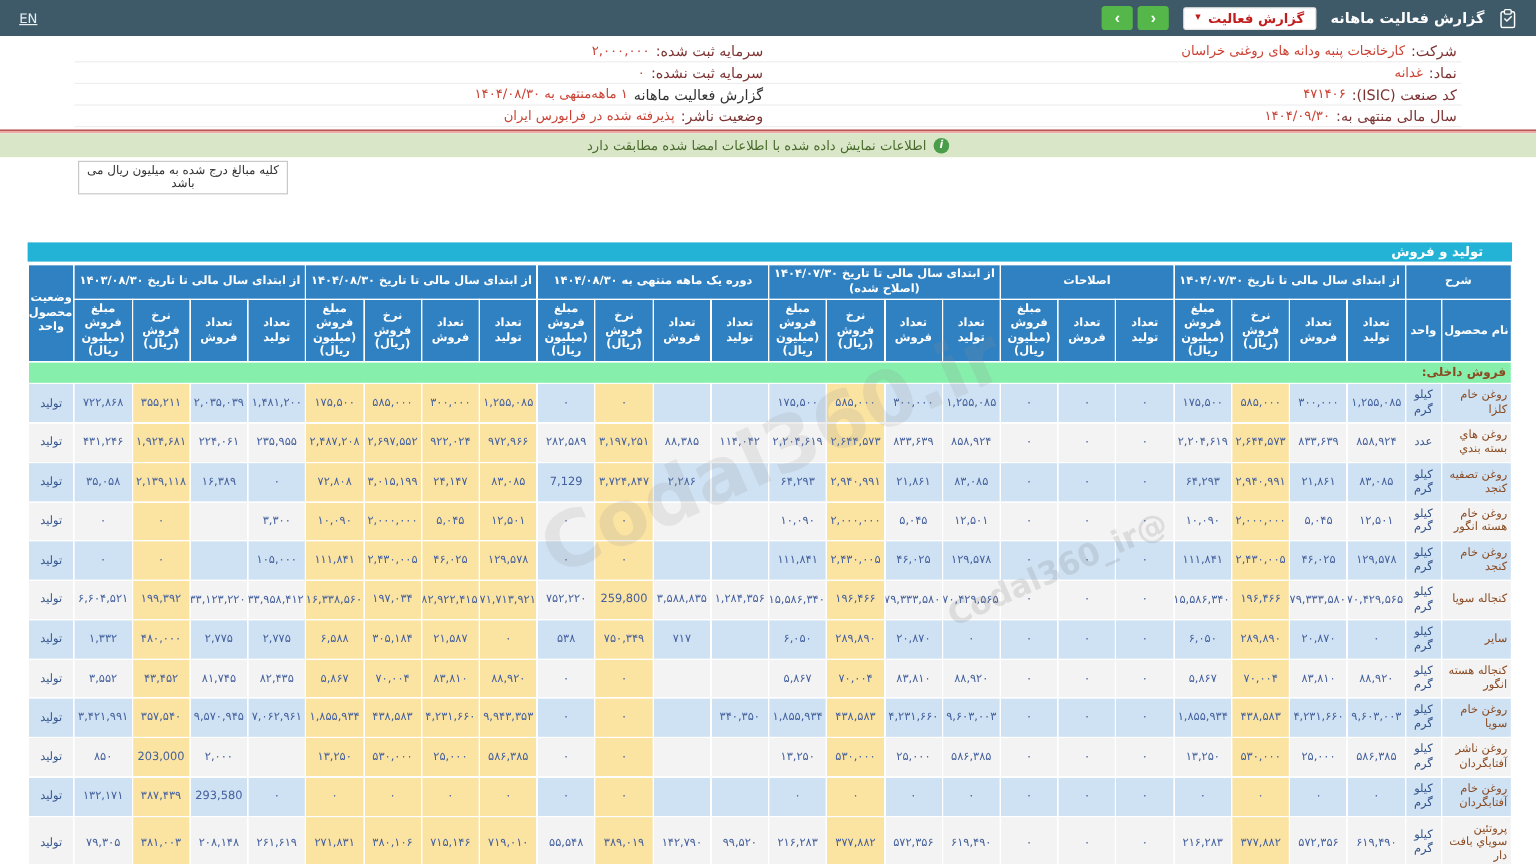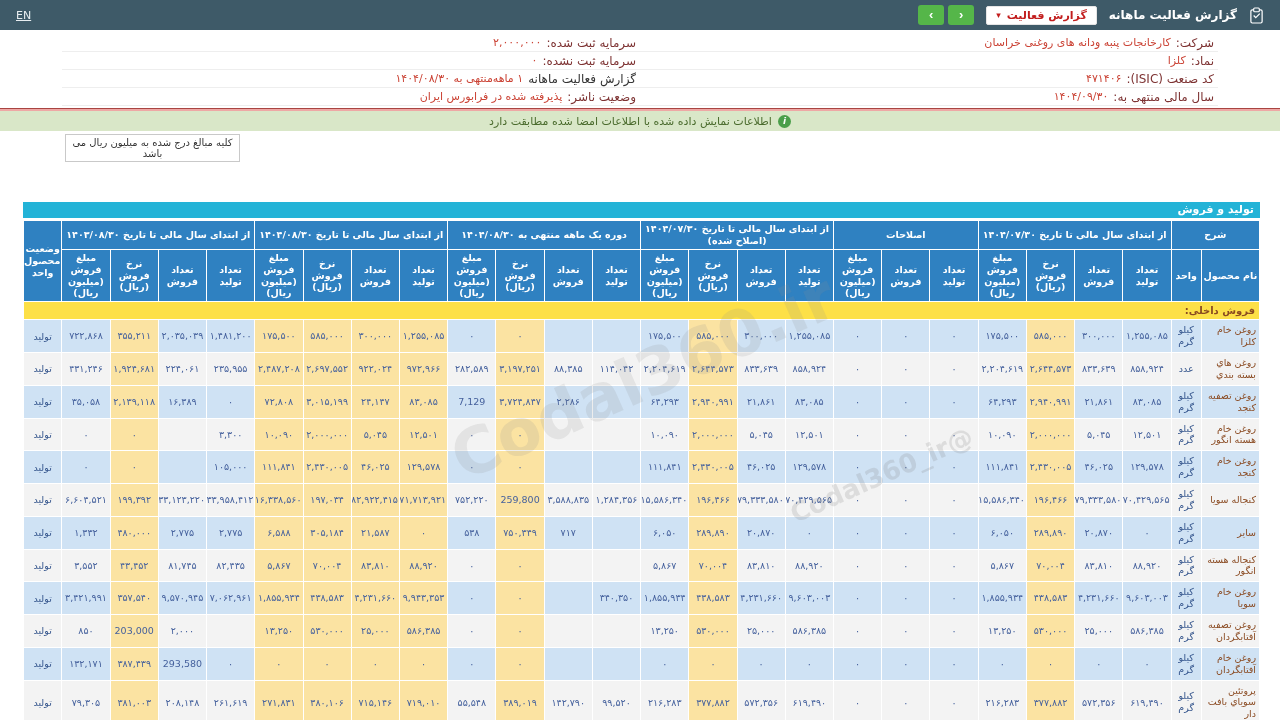--- a/index.html
+++ b/index.html
@@ -39,40 +39,40 @@
   .info-icon { width:13px; height:13px; border-radius:50%; background:#4a9e4a;
     color:#fff; font-size:9px; font-weight:bold; line-height:13px; text-align:center;
     font-style:italic; }
 
   .unit-note-box { margin:3px 1040px 16px 65px; border:1px solid #c9c9c9;
     padding:2px 6px; text-align:center; font-size:10px; color:#333; min-width:175px; }
 
   
   .section { margin:40px 20px 0 23px; }
   .section-bar { height:16px; background:#23b3d7; color:#fff; font-size:11px;
-    font-weight:bold; line-height:16px; padding:0 6px; }
+    font-weight:bold; line-height:16px; padding:0 24px; }
   .section-sub { font-size:11px; font-weight:bold; color:#222; padding:4px 2px 3px 0; }
 
   
   table.ps { width:100%; border-collapse:collapse; table-layout:fixed;
     direction:rtl; margin-top:2px; }
   table.ps th, table.ps td { border:1px solid #fff; overflow:hidden; }
   table.ps th { background:#2f81c1; color:#fff; font-weight:bold; font-size:9.5px;
     line-height:1.25; padding:2px 1px; text-align:center; vertical-align:middle; }
   th.grp { height:18px; font-size:10px; }
   th.status-th { width:38px; font-size:9.5px; }
   td.num { font-size:9.5px; color:#45619d; text-align:center; padding:4px 1px;
     line-height:1.2; }
   td.name { font-size:9.5px; color:#8a4a21; text-align:right; padding:4px 3px;
     line-height:1.25; }
   td.unit { font-size:9.5px; color:#33548c; text-align:center; padding:4px 1px;
     line-height:1.25; }
   td.status { font-size:9.5px; color:#33548c; text-align:center; }
   td.cat { font-size:10px; font-weight:bold; color:#8a4a21; text-align:right;
-    padding:3px 4px; background:#fde047; }
+    padding:3px 4px; background:#86efac; }
   td.b { background:#cfe2f4; }
   td.w { background:#f3f3f3; }
   td.y { background:#fbe3a2; }
 
   
   .wm-layer { position:absolute; top:230px; right:0; width:1280px; height:480px;
     pointer-events:none; overflow:hidden; }
   .wm-main { position:absolute; top:110px; right:430px; font-size:64px;
     font-weight:bold; color:rgba(140,140,140,0.16); transform:rotate(-24deg); }
   .wm-handle { position:absolute; top:230px; right:300px; font-size:26px;
@@ -109,21 +109,21 @@
       <span class="info-value">کارخانجات پنبه ودانه های روغنی خراسان</span>
     </div>
     <div class="info-half">
       <span class="info-label">سرمایه ثبت شده:</span>
       <span class="info-value">۲,۰۰۰,۰۰۰</span>
     </div>
   </div>
   <div class="info-row">
     <div class="info-half">
       <span class="info-label">نماد:</span>
-      <span class="info-value">کلزا</span>
+      <span class="info-value">غدانه</span>
     </div>
     <div class="info-half">
       <span class="info-label">سرمایه ثبت نشده:</span>
       <span class="info-value">۰</span>
     </div>
   </div>
   <div class="info-row">
     <div class="info-half">
       <span class="info-label">کد صنعت (ISIC):</span>
       <span class="info-value">۴۷۱۴۰۶</span>
@@ -474,21 +474,21 @@
           <td class="num y">۴,۲۳۱,۶۶۰</td>
           <td class="num y">۴۳۸,۵۸۳</td>
           <td class="num y">۱,۸۵۵,۹۳۴</td>
           <td class="num b">۷,۰۶۲,۹۶۱</td>
           <td class="num b">۹,۵۷۰,۹۴۵</td>
           <td class="num y">۳۵۷,۵۴۰</td>
           <td class="num b">۳,۴۲۱,۹۹۱</td>
           <td class="status b">تولید</td>
         </tr>
         <tr>
-          <td class="name w">روغن تصفیه آفتابگردان</td>
+          <td class="name w">روغن ناشر آفتابگردان</td>
           <td class="unit w">کیلو گرم</td>
           <td class="num w">۵۸۶,۳۸۵</td>
           <td class="num w">۲۵,۰۰۰</td>
           <td class="num y">۵۳۰,۰۰۰</td>
           <td class="num w">۱۳,۲۵۰</td>
           <td class="num w">۰</td>
           <td class="num w">۰</td>
           <td class="num w">۰</td>
           <td class="num w">۵۸۶,۳۸۵</td>
           <td class="num w">۲۵,۰۰۰</td>

